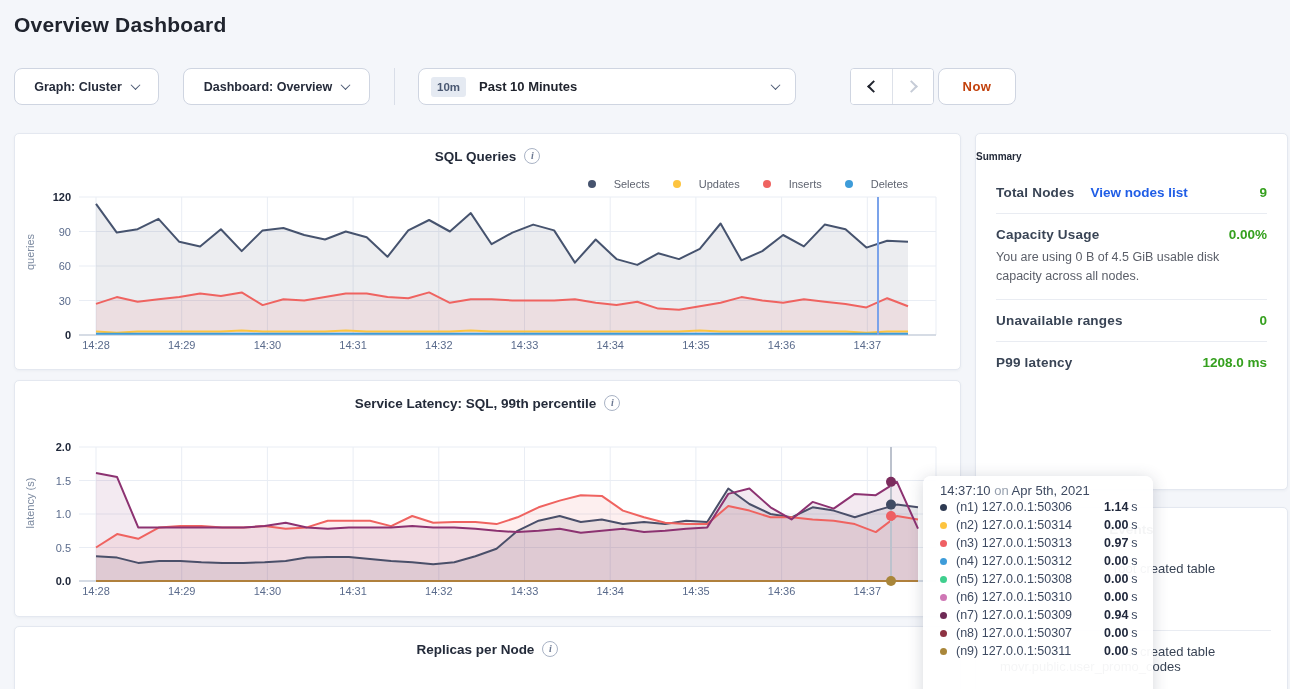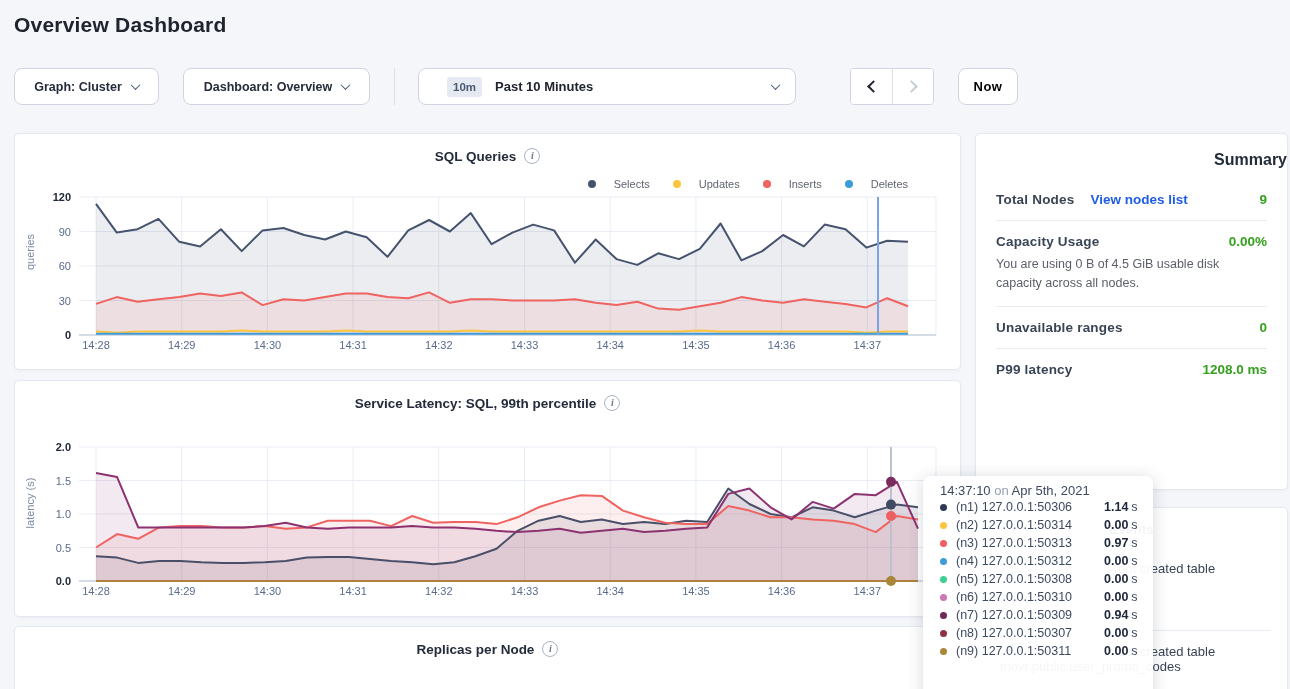--- a/index.html
+++ b/index.html
@@ -9,50 +9,50 @@
 
   .page-title { position:absolute; left:14px; top:13px; font-size:21px; font-weight:600; color:#20242e; letter-spacing:.2px; }
 
   
   .btnish { background:#fff; border:1px solid #cfd5e1; border-radius:8px; height:37px; display:flex; align-items:center; cursor:pointer; font-family:inherit; }
   .dd { position:absolute; top:68px; justify-content:center; gap:10px; font-size:12.5px; font-weight:700; color:#252b3a; padding:0 16px; }
   #dd-graph { left:14px; width:145px; }
   #dd-dashboard { left:183px; width:187px; }
   .chev-down { display:inline-block; width:7px; height:7px; border-right:1.7px solid #4a5872; border-bottom:1.7px solid #4a5872; transform:rotate(45deg) translate(-1px,-1px); }
   .vdiv { position:absolute; left:394px; top:68px; width:1px; height:37px; background:#d9dee8; }
-  .timepicker { position:absolute; left:418px; top:68px; width:378px; padding:0 16px 0 28px; }
+  .timepicker { position:absolute; left:418px; top:68px; width:378px; padding:0 16px 0 12px; }
   .tp-badge { background:#e5eaf2; border-radius:3px; font-size:11.5px; font-weight:700; color:#4a5872; padding:4px 6px; margin-right:13px; }
   .tp-label { font-size:13px; font-weight:700; color:#20242e; }
   .timepicker .chev-down { margin-left:auto; }
   .arrowgrp { position:absolute; left:850px; top:68px; display:flex; border:1px solid #cfd5e1; border-radius:4px; background:#fff; height:37px; overflow:hidden; }
   .arrowgrp button { width:41px; border:none; background:#fff; display:flex; align-items:center; justify-content:center; cursor:pointer; }
   .arrowgrp button + button { border-left:1px solid #dde1e9; }
   .chev-left { width:9px; height:9px; border-left:2.6px solid #20242e; border-bottom:2.6px solid #20242e; transform:rotate(45deg); margin-left:3px; }
   .chev-right { width:9px; height:9px; border-right:2.6px solid #c6ccd7; border-top:2.6px solid #c6ccd7; transform:rotate(45deg); margin-right:3px; }
-  .now-btn { position:absolute; left:958px; top:68px; width:60px; justify-content:center; font-size:13px; font-weight:700; color:#000000; letter-spacing:.5px; }
+  .now-btn { position:absolute; left:938px; top:68px; width:78px; justify-content:center; font-size:13px; font-weight:700; color:#c2410c; letter-spacing:.5px; }
 
   
   .card { position:absolute; background:#fff; border:1px solid #e4e8f0; border-radius:5px; box-shadow:0 1px 3px rgba(60,70,95,.05); }
   #card-sql      { left:14px; top:133px; width:947px; height:237px; }
   #card-latency  { left:14px; top:380px; width:947px; height:237px; }
   #card-replicas { left:14px; top:626px; width:947px; height:80px; }
   #card-summary  { left:975px; top:133px; width:313px; height:357px; }
   #card-events   { left:975px; top:507px; width:313px; height:200px; }
 
   .chart-title { position:absolute; left:0; right:0; top:14px; display:flex; align-items:center; justify-content:center; gap:8px; font-size:13.5px; font-weight:700; color:#242b3a; }
   .info-icon { width:16px; height:16px; border:1px solid #a9b3c5; border-radius:50%; color:#6b7891; font-size:10px; font-family:"Liberation Serif", serif; font-style:italic; display:inline-flex; align-items:center; justify-content:center; line-height:1; padding-bottom:1px; }
   .chart-svg { position:absolute; left:0; top:0; }
   .yaxis-label { position:absolute; left:-40px; top:112px; width:110px; text-align:center; transform:rotate(-90deg); font-size:11px; color:#7c8aa0; }
   #card-latency .yaxis-label { top:116px; }
   .legend { position:absolute; top:44px; right:52px; display:flex; gap:23px; }
   .legend-item { display:flex; align-items:center; gap:18px; font-size:11px; color:#5f6470; cursor:pointer; }
   .legend-dot { width:8px; height:8px; border-radius:50%; }
 
   
-  .summary-title { padding-top:17px; text-align:right; font-size:16px; font-weight:700; color:#242b3a; margin-bottom:10px; }
+  .summary-title { padding-top:17px; text-align:left; font-size:10px; font-weight:700; color:#242b3a; margin-bottom:10px; }
   .srow { margin:0 20px; padding:13px 0; border-bottom:1px solid #e9ecf2; }
   .srow:last-child { border-bottom:none; }
   .srow-top { display:flex; align-items:baseline; gap:16px; }
   .slabel { font-size:13.5px; font-weight:700; color:#394455; letter-spacing:.2px; }
   .slink { font-size:13.5px; font-weight:700; color:#1f5de6; text-decoration:none; cursor:pointer; }
   .sval { margin-left:auto; font-size:13.5px; font-weight:700; color:#35a01e; white-space:nowrap; }
   .sdesc { margin-top:6px; font-size:12.5px; line-height:1.5; color:#5b5f69; }
 
   
   .events-title { padding-top:14px; text-align:center; font-size:13.5px; font-weight:700; color:#242b3a; }

